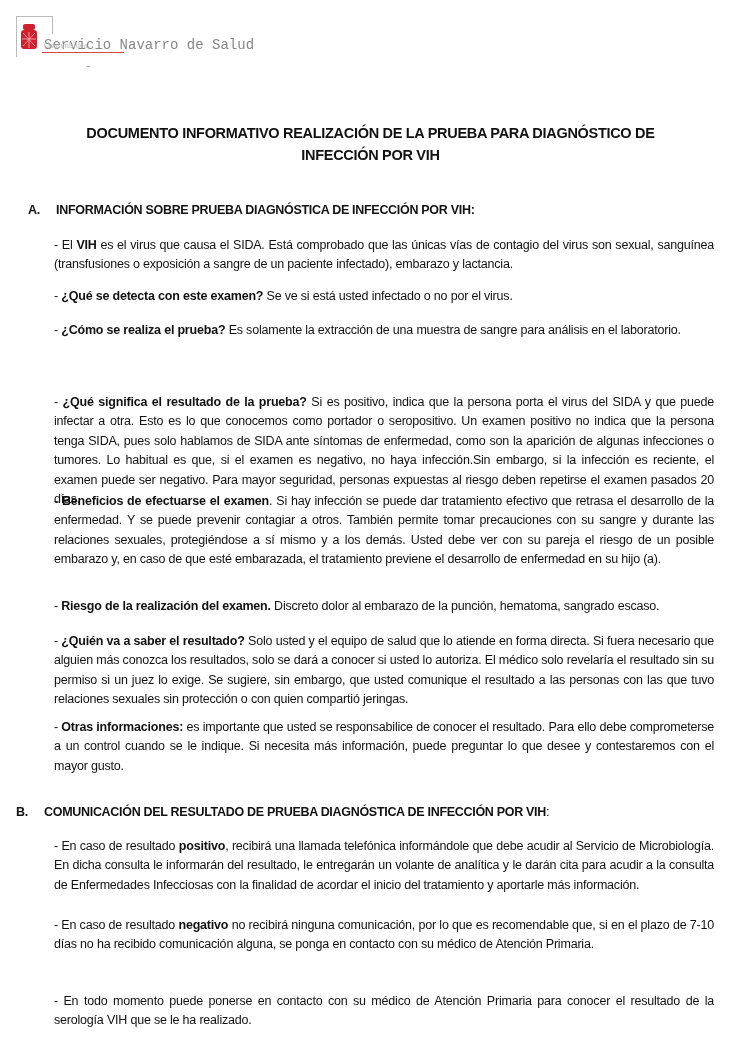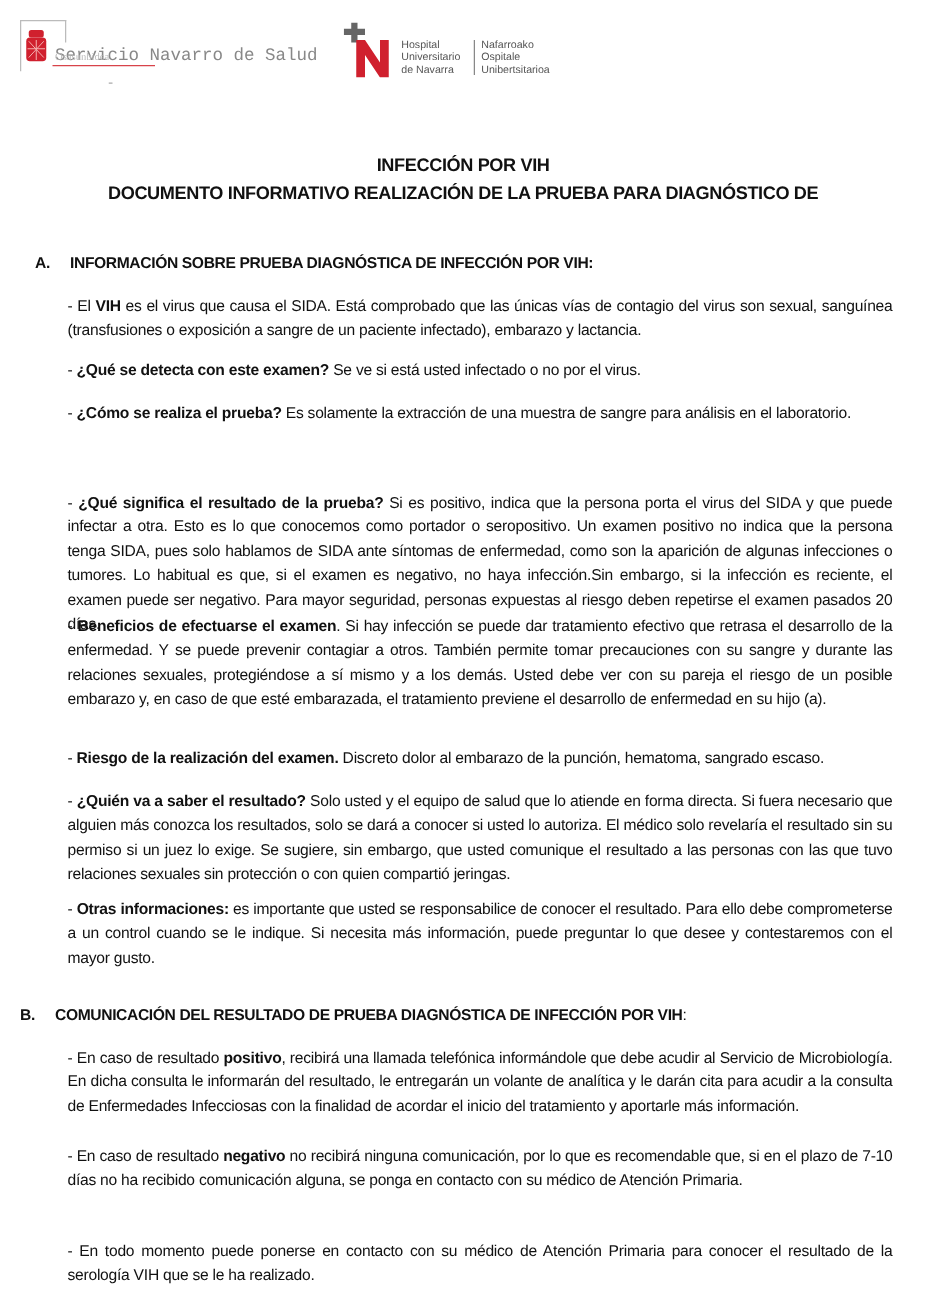--- a/index.html
+++ b/index.html
@@ -49,39 +49,25 @@
       <rect x="3" y="0" width="12" height="6" rx="2" fill="#d0202e"></rect>
       <rect x="1" y="6" width="16" height="19" rx="3" fill="#d0202e"></rect>
       <path d="M3 9 L15 22 M15 9 L3 22 M9 8 L9 24 M2 15 L16 15" stroke="#f4b0b0" stroke-width="0.8"></path>
     </svg>
     <div class="sns-text1">Servicio Navarro de Salud</div>
     <div class="sns-text2">Osasunbidea</div>
     <div class="sns-line"></div>
     <div class="sns-dot"></div>
   </div>
 
-  <div class="hun-logo">
-    <svg class="hun-mark" viewBox="0 0 38 44">
-      <rect x="6" y="0" width="5" height="16" fill="#666"></rect>
-      <rect x="0" y="5" width="17" height="5" fill="#666"></rect>
-      <path d="M10 14 L17 14 L29 32 L29 14 L36 14 L36 44 L29 44 L17 26 L17 44 L10 44 Z" fill="#d0202e"></path>
-    </svg>
-    <div class="hun-text">Hospital
-Universitario
-de Navarra</div>
-    <div class="hun-sep"></div>
-    <div class="hun-text2">Nafarroako
-Ospitale
-Unibertsitarioa</div>
-  </div>
 </div>
 
 <div class="title">
+  <div>DOCUMENTO INFORMATIVO REALIZACIÓN DE LA PRUEBA PARA DIAGNÓSTICO DE</div>
   <div>INFECCIÓN POR VIH</div>
-  <div>DOCUMENTO INFORMATIVO REALIZACIÓN DE LA PRUEBA PARA DIAGNÓSTICO DE</div>
 </div>
 
 <div class="section-head" style="top:203px; left:28px;">
   <span class="letter">A.</span><span>INFORMACIÓN SOBRE PRUEBA DIAGNÓSTICA DE INFECCIÓN POR VIH:</span>
 </div>
 
 <div class="para" style="top:236px;">
   <span>- El </span><b>VIH</b><span> es el virus que causa el SIDA. Está comprobado que las únicas vías de contagio del virus son sexual, sanguínea (transfusiones o exposición a sangre de un paciente infectado), embarazo y lactancia.</span>
 </div>
 <div class="para" style="top:287px;">

